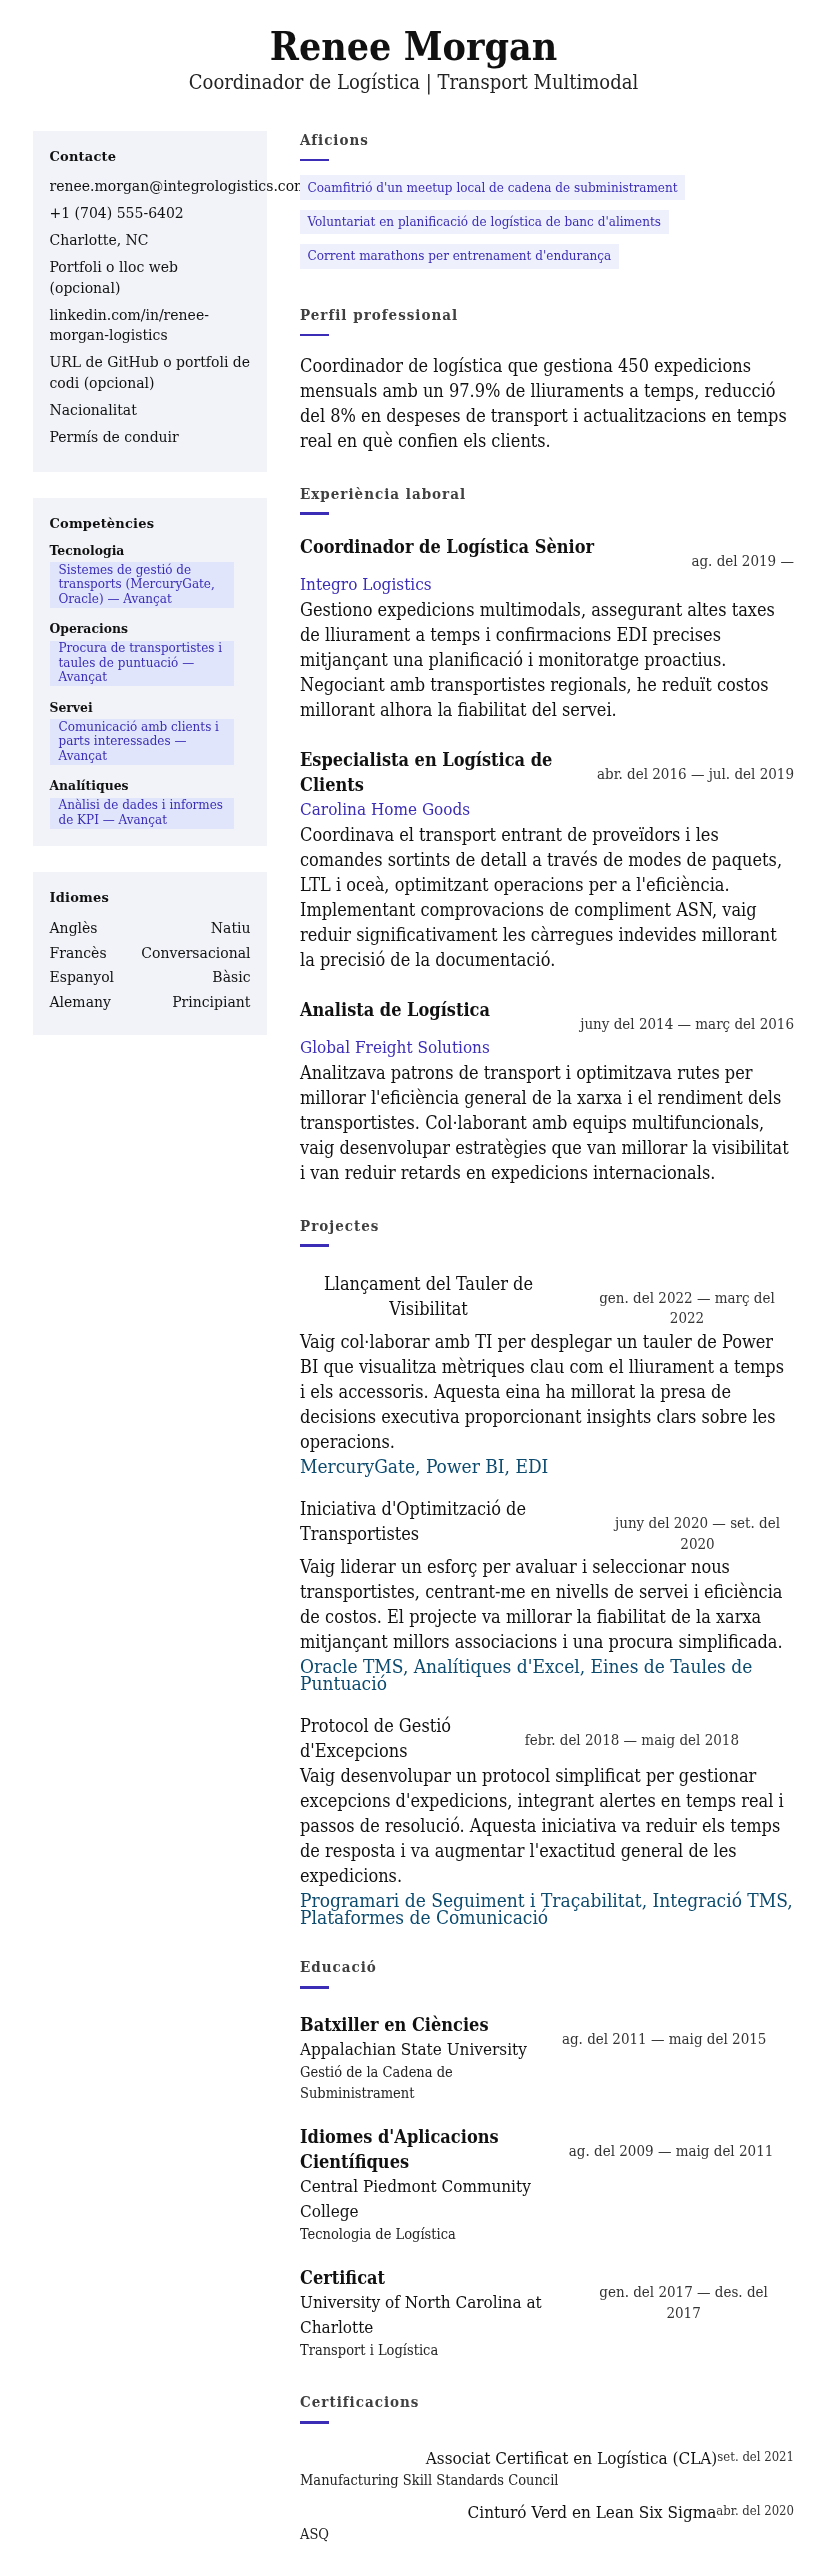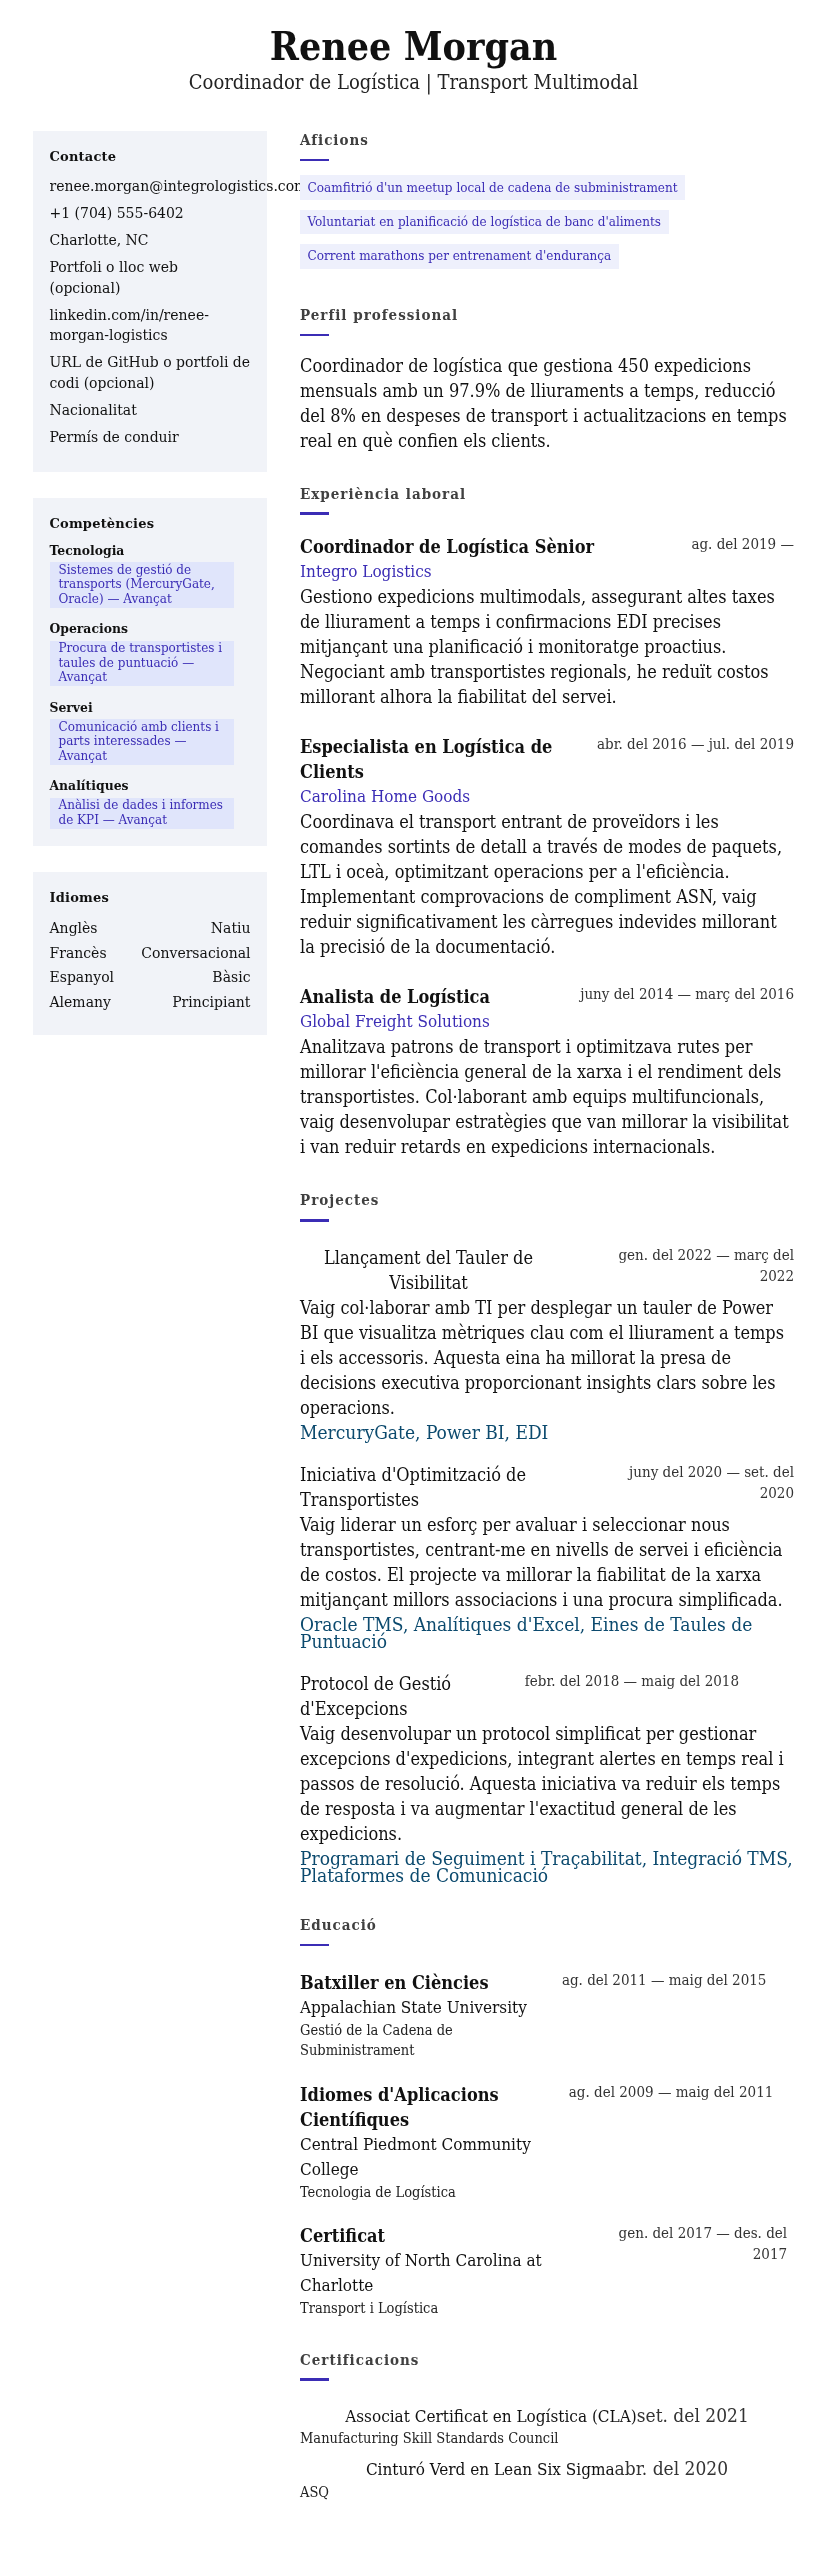--- a/index.html
+++ b/index.html
@@ -109,43 +109,44 @@
     font-weight: bold;
     font-size: 18px;
     line-height: 25px;
   }
   .entry-title.light { font-weight: normal; }
   .entry-date {
     font-stretch: condensed;
     font-size: 15px;
     line-height: 20.7px;
     color: #333333;
-    text-align: right;
+    text-align: center;
     flex: 0 0 auto;
+    margin-top: 17px;
   }
   .entry-date.wrap { max-width: 207px; }
   .entry-org {
     font-stretch: condensed;
     color: #3b2db5;
     font-size: 17px;
     line-height: 25px;
   }
   .entry-tech {
     font-stretch: condensed;
     font-size: 19px;
     line-height: 17px;
     color: #0c4a6e;
     margin-top: 4.1px;
   }
   .edu-school { font-stretch: condensed; font-size: 17px; line-height: 25px; }
   .edu-field { font-stretch: condensed; font-size: 14.5px; line-height: 20.7px; color: #222; }
-  .cert-row { display: flex; justify-content: center; }
+  .cert-row { display: flex; justify-content: flex-end; }
   .cert-name { font-stretch: condensed; font-size: 17px; line-height: 23.4px; }
   .cert-issuer { font-stretch: condensed; font-size: 14.5px; line-height: 20.7px; color: #222; margin-bottom: 9.6px; }
-  .cert-date { font-stretch: condensed; font-size: 19px; line-height: 20.7px; color: #333; }
+  .cert-date { font-stretch: condensed; font-size: 13px; line-height: 20.7px; color: #333; }
 </style>
 </head>
 <body>
 
 <div class="page">
   <header>
     <div class="name">Renee Morgan</div>
     <div class="title-line">Coordinador de Logística | Transport Multimodal</div>
   </header>
 

